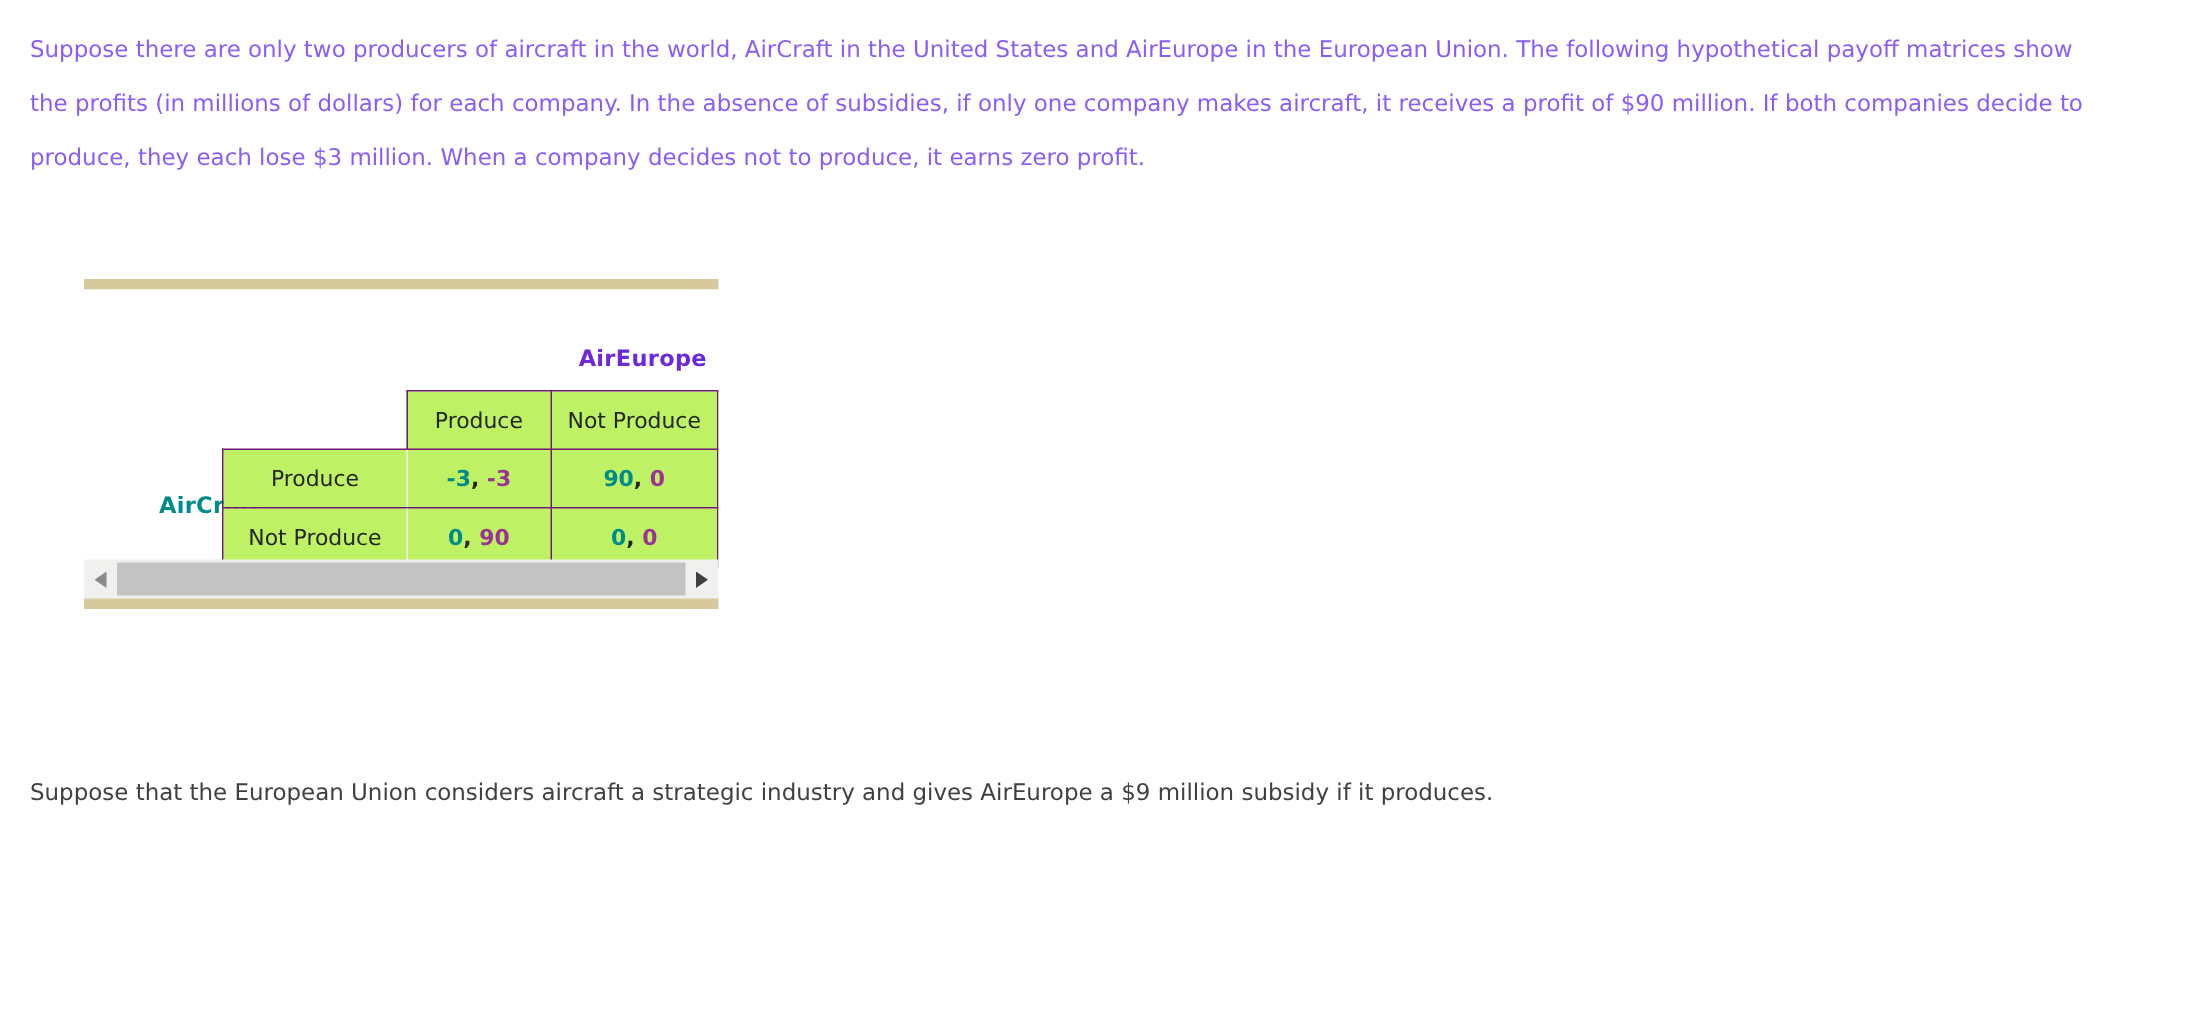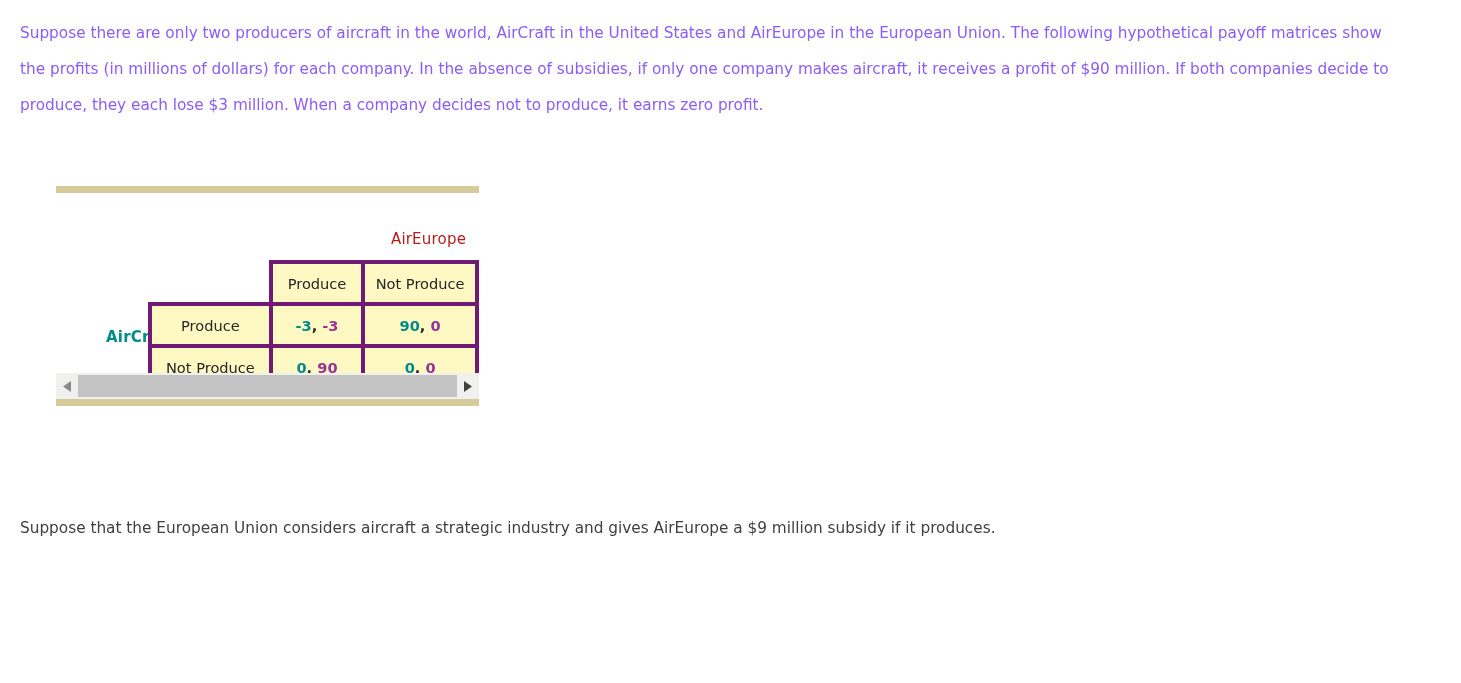--- a/index.html
+++ b/index.html
@@ -47,22 +47,22 @@
     overflow: hidden;
   }
 
   .col-title {
     position: absolute;
     left: 267px;
     top: 37px;
     width: 211px;
     text-align: center;
     font-size: 15px;
-    font-weight: normal;
-    color: #b91c1c;
+    font-weight: bold;
+    color: #6d28d9;
     letter-spacing: .2px;
   }
 
   .row-title {
     position: absolute;
     left: 12px;
     top: 135px;
     width: 80px;
     text-align: center;
     font-size: 15px;
@@ -74,27 +74,27 @@
 
   table.payoff {
     position: absolute;
     left: 92px;
     top: 67px;
     border-collapse: collapse;
     font-size: 14.6px;
     color: #262626;
   }
   table.payoff td {
-    border: 4px solid #701a75;
+    border: 1px solid #701a75;
     height: 38px;
     padding: 0 10px;
     text-align: center;
     white-space: nowrap;
     vertical-align: middle;
-    background: #fef9c3;
+    background: #bef264;
   }
   table.payoff td.corner {
     border: 0;
     background: transparent;
     width: 116px;
   }
   table.payoff td.colhead {
     width: 92px;
   }
   table.payoff td.rowhead {

